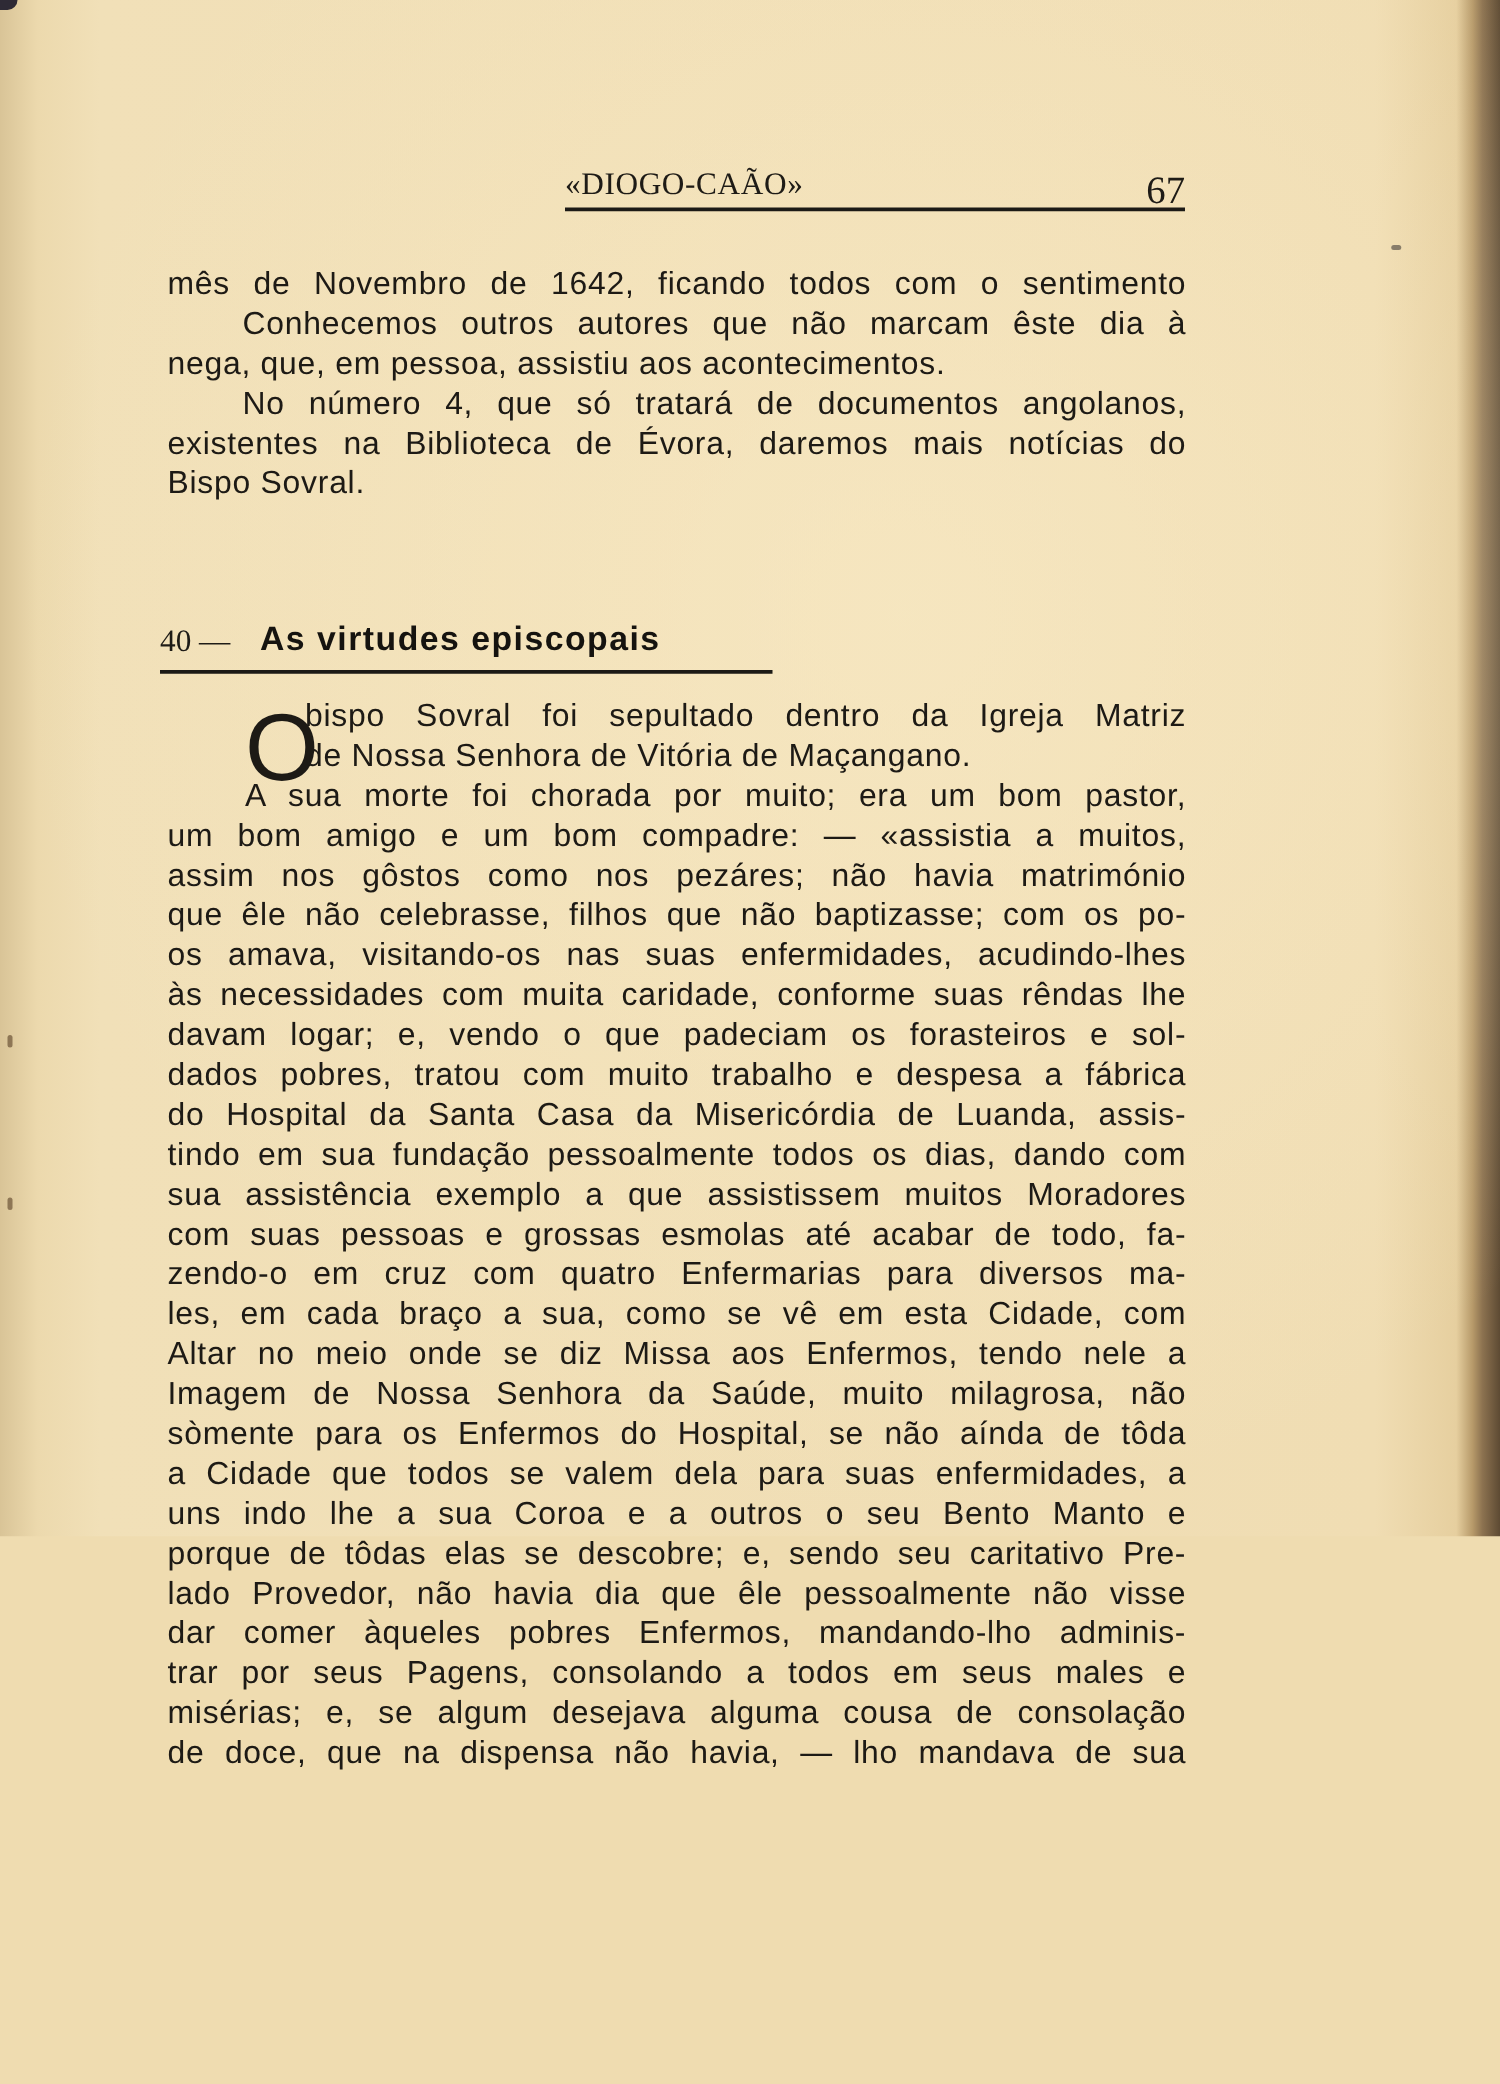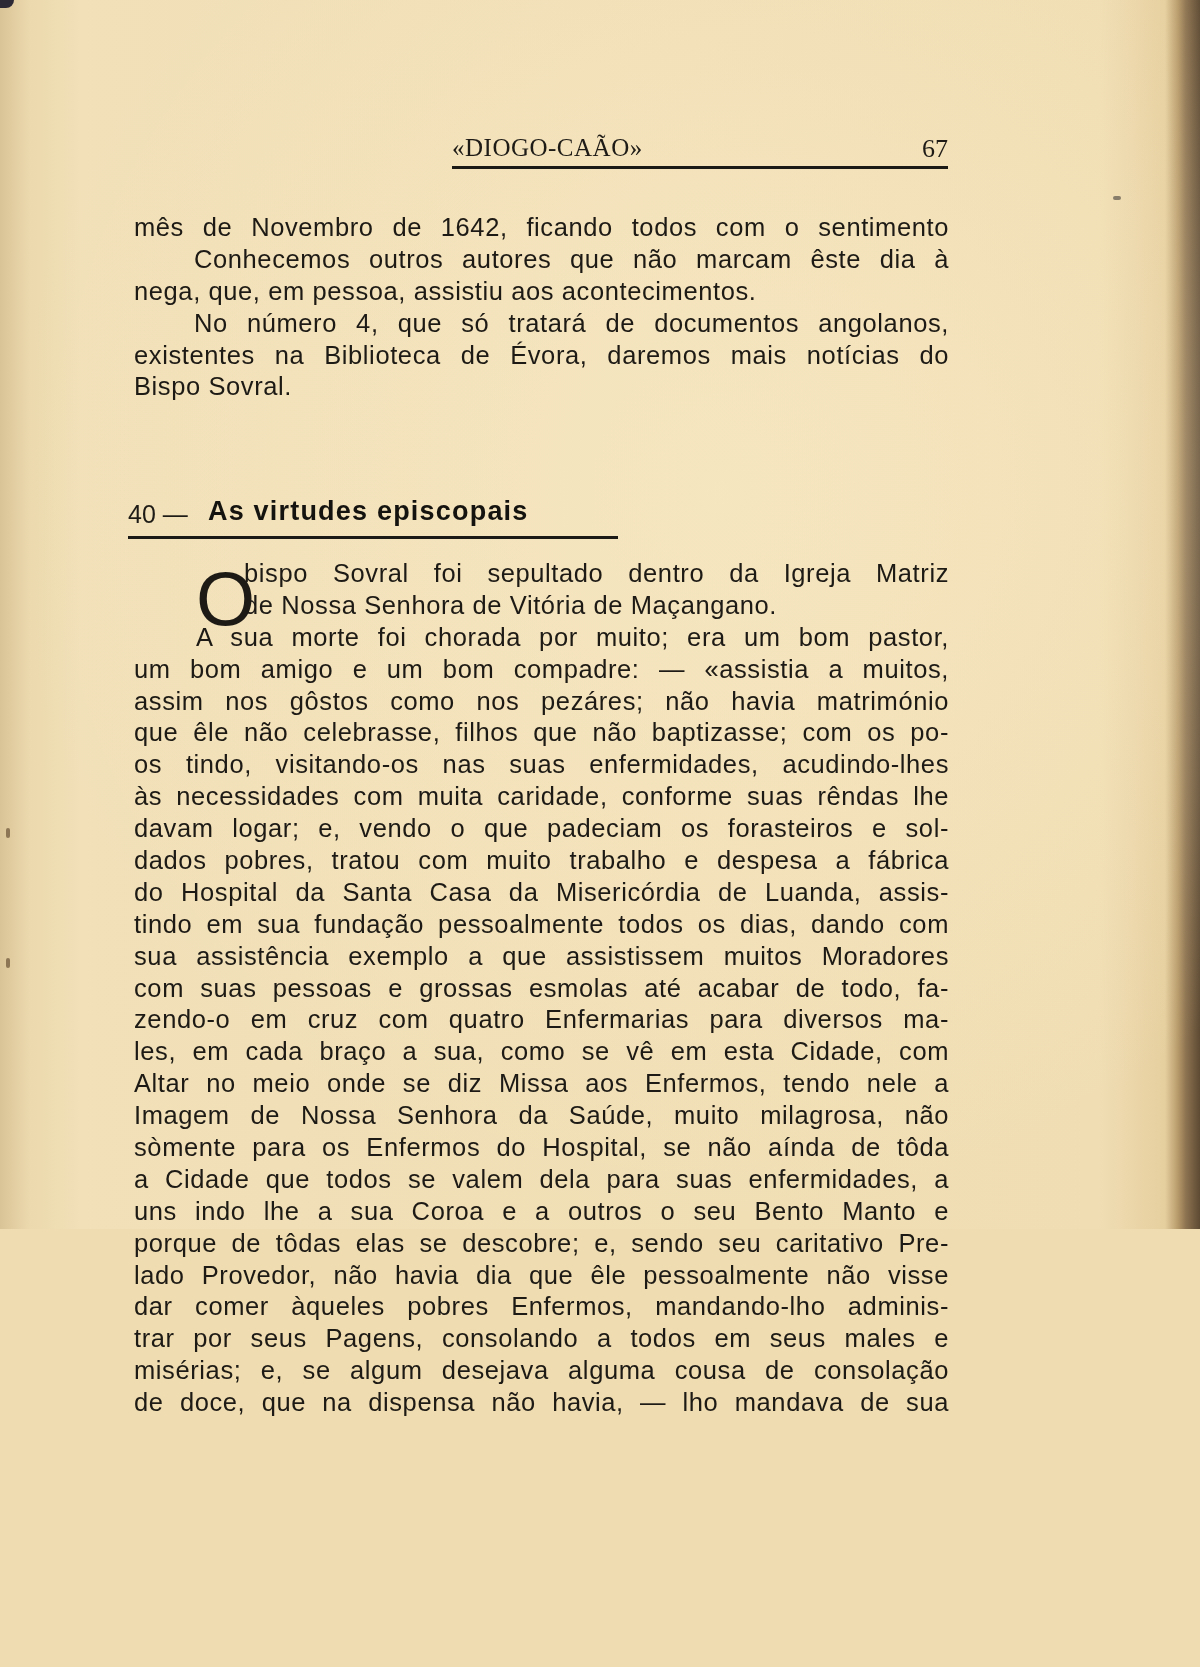--- a/index.html
+++ b/index.html
@@ -60,21 +60,21 @@
       left: 0; top: 0;
       font-family: "Liberation Serif", serif;
       font-size: 25px;
       letter-spacing: 0.5px;
       color: #1e1b16;
     }
     .page-number {
       position: absolute;
       right: 0; top: 0;
       font-family: "Liberation Serif", serif;
-      font-size: 26px;
+      font-size: 31px;
       color: #1e1b16;
     }
 
     
     .body-text {
       position: absolute;
       left: 134px;
       width: 815px;
       font-family: "Liberation Sans", sans-serif;
       font-size: 25.5px;
@@ -104,21 +104,21 @@
       position: absolute;
       left: 128px;
       top: 498px;
       width: 490px;
       height: 38px;
       border-bottom: 3px solid #1c1a16;
     }
     .section-number {
       position: absolute;
       left: 0; top: 2px;
-      font-family: Liberation Sans, sans-serif;
+      font-family: Liberation Serif, serif;
       font-size: 25px;
       color: #1e1b16;
     }
     .section-title {
       position: absolute;
       left: 80px; top: -2px;
       font-family: Liberation Sans, sans-serif;
       font-weight: bold;
       font-size: 27px;
       letter-spacing: 1.2px;
@@ -166,21 +166,21 @@
 
   <span class="drop-cap">O</span>
 
   <div class="body-text" style="top:558px;">
     <span class="line" style="padding-left:110px;">bispo Sovral foi sepultado dentro da Igreja Matriz</span>
     <span class="line last" style="padding-left:110px;">de Nossa Senhora de Vitória de Maçangano.</span>
     <span class="line indent-drop">A sua morte foi chorada por muito; era um bom pastor,</span>
     <span class="line">um bom amigo e um bom compadre: — «assistia a muitos,</span>
     <span class="line">assim nos gôstos como nos pezáres; não havia matrimónio</span>
     <span class="line">que êle não celebrasse, filhos que não baptizasse; com os po-</span>
-    <span class="line">os tindo, visitando-os nas suas enfermidades, acudindo-lhes</span>
+    <span class="line">os amava, visitando-os nas suas enfermidades, acudindo-lhes</span>
     <span class="line">às necessidades com muita caridade, conforme suas rêndas lhe</span>
     <span class="line">davam logar; e, vendo o que padeciam os forasteiros e sol-</span>
     <span class="line">dados pobres, tratou com muito trabalho e despesa a fábrica</span>
     <span class="line">do Hospital da Santa Casa da Misericórdia de Luanda, assis-</span>
     <span class="line">tindo em sua fundação pessoalmente todos os dias, dando com</span>
     <span class="line">sua assistência exemplo a que assistissem muitos Moradores</span>
     <span class="line">com suas pessoas e grossas esmolas até acabar de todo, fa-</span>
     <span class="line">zendo-o em cruz com quatro Enfermarias para diversos ma-</span>
     <span class="line">les, em cada braço a sua, como se vê em esta Cidade, com</span>
     <span class="line">Altar no meio onde se diz Missa aos Enfermos, tendo nele a</span>

